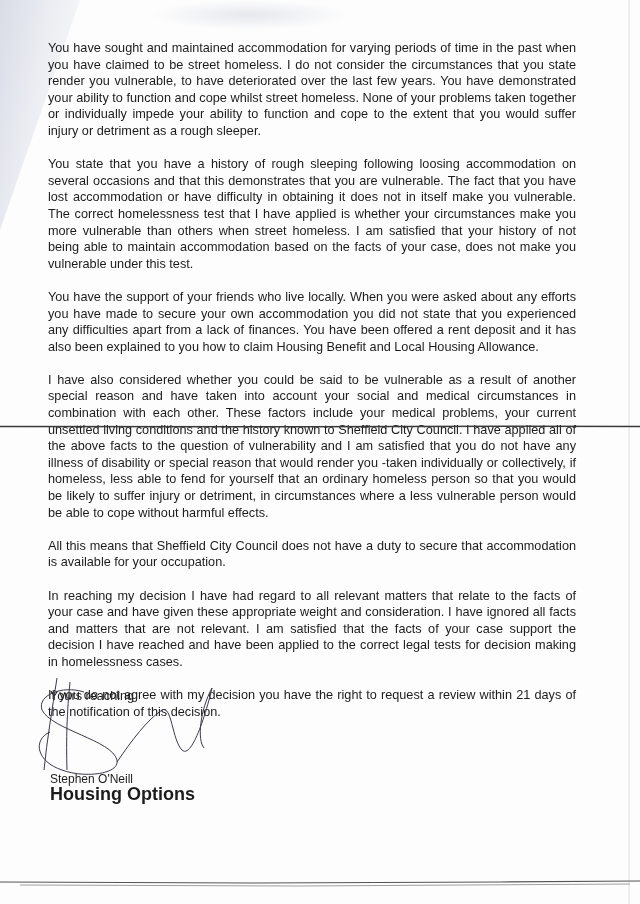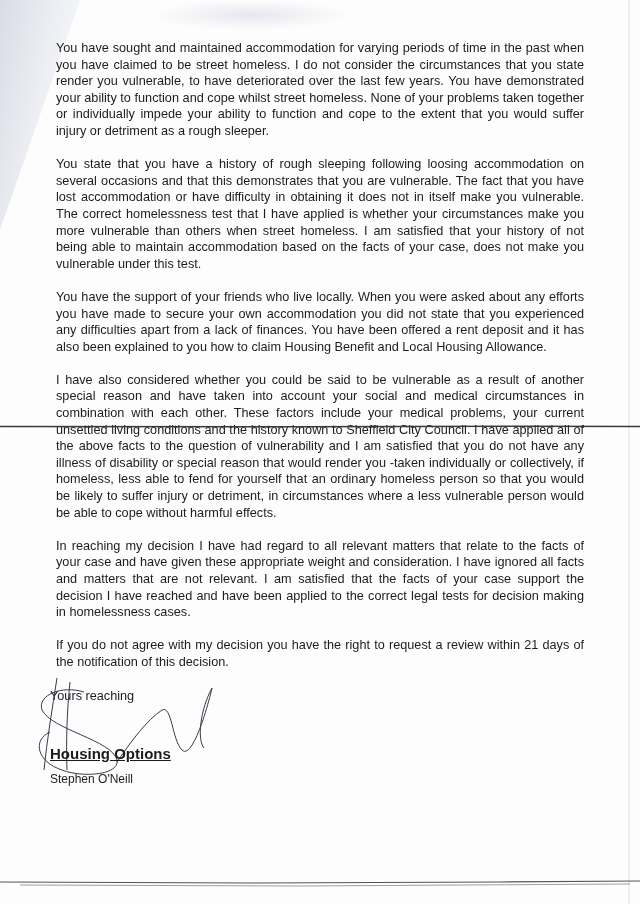--- a/index.html
+++ b/index.html
@@ -16,59 +16,60 @@
   }
   .top-smudge {
     position: absolute; left: 150px; top: 0; width: 200px; height: 30px;
     background: radial-gradient(ellipse at center, #e6e8ee 0%, rgba(253,253,253,0) 70%);
   }
   .right-edge {
     position: absolute; right: 10px; top: 0; width: 2px; height: 904px;
     background: #eeeeee;
   }
   .letter-body {
-    position: absolute; left: 56px; top: 40px; width: 528px;
+    position: absolute; left: 48px; top: 40px; width: 528px;
     font-size: 12.7px; line-height: 16.6px;
   }
   .para {
     margin: 0 0 16.6px 0;
     text-align: justify;
   }
   .fold-line {
     position: absolute; left: 0; top: 425px; width: 640px; height: 3px;
   }
   .closing {
     position: absolute; left: 50px; top: 688px;
     font-size: 12.7px; line-height: 16px;
   }
   .signature {
     position: absolute; left: 22px; top: 670px; width: 230px; height: 110px;
   }
   .signatory-name {
     position: absolute; left: 50px; top: 772px; font-size: 12px;
   }
   .signatory-dept {
-    position: absolute; left: 50px; top: 745px; font-size: 15px; font-weight: bold; text-decoration: underline;
+    position: absolute; left: 50px; top: 784px; font-size: 18px; font-weight: bold;
   }
   .bottom-edge {
     position: absolute; left: 0; top: 878px; width: 640px; height: 14px;
   }
 </style>
 </head>
 <body>
 
 <div class="corner-shade"></div>
 <div class="top-smudge"></div>
 <div class="right-edge"></div>
 
 <div class="letter-body">
   <p class="para">You have sought and maintained accommodation for varying periods of time in the past when you have claimed to be street homeless. I do not consider the circumstances that you state render you vulnerable, to have deteriorated over the last few years. You have demonstrated your ability to function and cope whilst street homeless.  None of your problems taken together or individually impede your ability to function and cope to the extent that you would suffer injury or detriment as a rough sleeper.</p>
   <p class="para">You state that you have a history of rough sleeping following loosing accommodation on several occasions and that this demonstrates that you are vulnerable. The fact that you have lost accommodation or have difficulty in obtaining it does not in itself make you vulnerable. The correct homelessness test that I have applied is whether your circumstances make you more vulnerable than others when street homeless. I am satisfied that your history of not being able to maintain accommodation based on the facts of your case, does not make you vulnerable under this test.</p>
   <p class="para">You have the support of your friends who live locally. When you were asked about any efforts you have made to secure your own accommodation you did not state that you experienced any difficulties apart from a lack of finances.  You have been offered a rent deposit and it has also been explained to you how to claim Housing Benefit and Local Housing Allowance.</p>
   <p class="para">I have also considered whether you could be said to be vulnerable as a result of another special reason and have taken into account your social and medical circumstances in combination with each other. These factors include your medical problems, your current unsettled living conditions and the history known to Sheffield City Council. I have applied all of the above facts to the question of vulnerability and I am satisfied that you do not have any illness of disability or special reason that would render you -taken individually or collectively, if homeless, less able to fend for yourself that an ordinary homeless person so that you would be likely to suffer injury or detriment, in circumstances where a less vulnerable person would be able to cope without harmful effects.</p>
+  <p class="para">All this means that Sheffield City Council does not have a duty to secure that accommodation is available for your occupation.</p>
   <p class="para">In reaching my decision I have had regard to all relevant matters that relate to the facts of your case and have given these appropriate weight and consideration. I have ignored all facts and matters that are not relevant. I am satisfied that the facts of your case support the decision I have reached and have been applied to the correct legal tests for decision making in homelessness cases.</p>
   <p class="para">If you do not agree with my decision you have the right to request a review within 21 days of the notification of this decision.</p>
 </div>
 
 <svg class="fold-line" viewBox="0 0 640 3" preserveAspectRatio="none">
   <path d="M0 1.5 L300 1.8 L520 1.2 L640 1.5" stroke="#3a3a3a" stroke-width="1.4" fill="none"></path>
 </svg>
 
 <div class="closing">Yours reaching</div>
 

